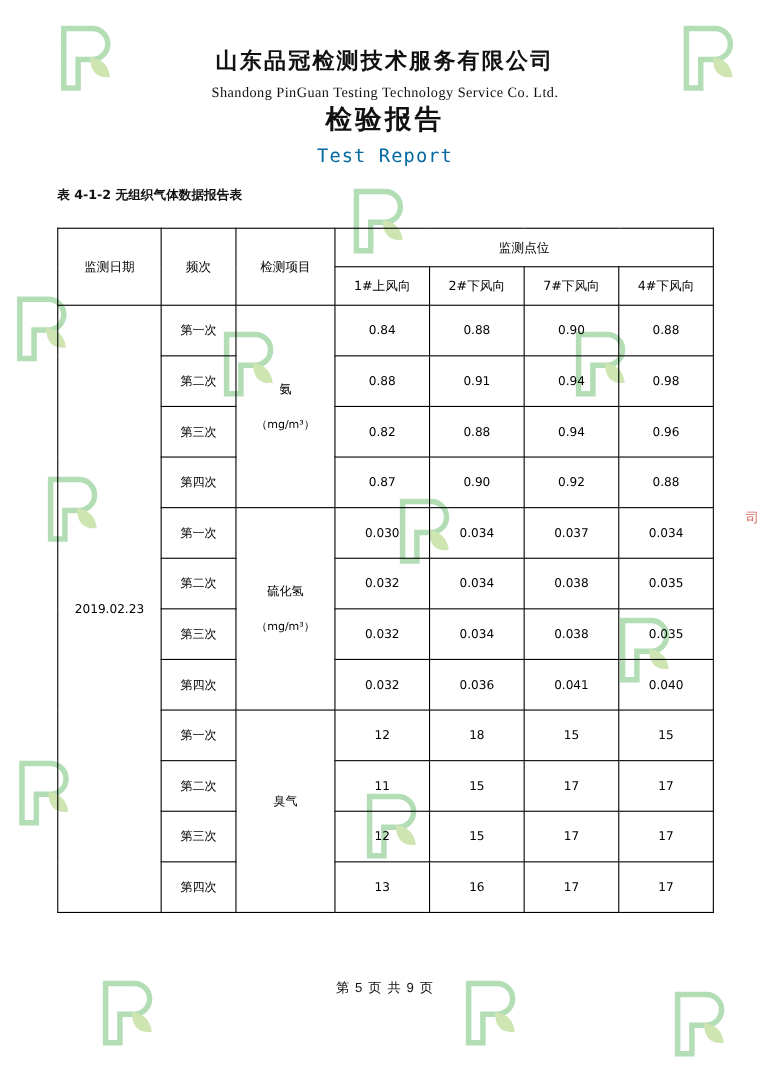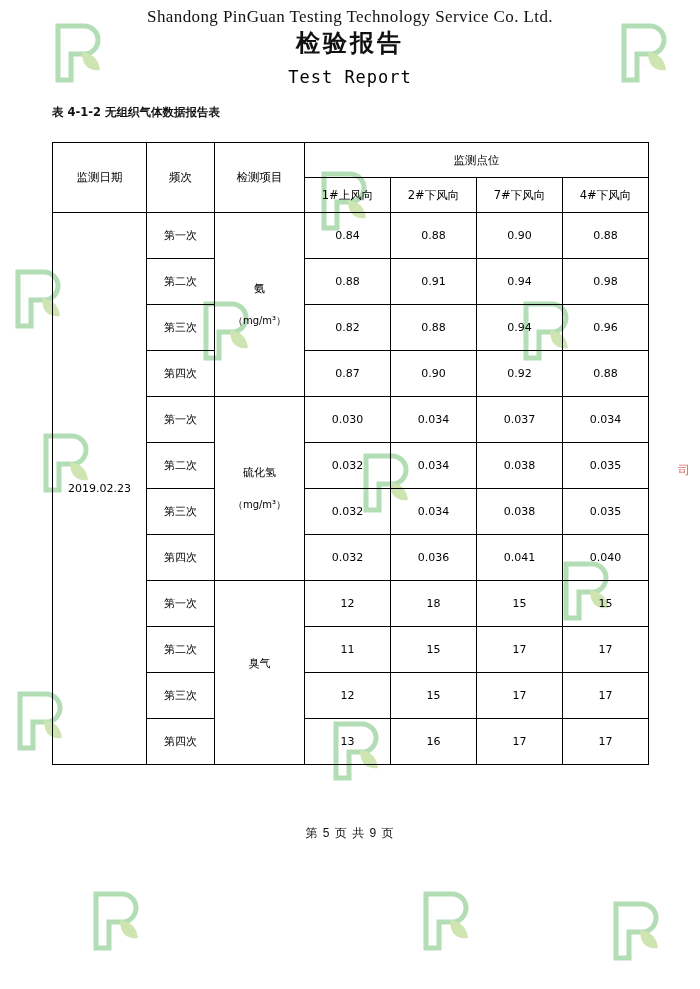--- a/index.html
+++ b/index.html
@@ -38,39 +38,39 @@
     font-family: "DejaVu Sans", sans-serif;
     font-weight: bold;
     font-size: 20px;
     letter-spacing: 2px;
     color: #111;
     margin-top: 42px;
   }
   .company-en {
     text-align: center;
     font-family: "Liberation Serif", serif;
-    font-size: 17px;
+    font-size: 13px;
     letter-spacing: 0.4px;
     color: #111;
     margin-top: 7px;
   }
   .report-title-cn {
     text-align: center;
     font-family: "DejaVu Sans", sans-serif;
     font-weight: bold;
     font-size: 24px;
     letter-spacing: 3px;
     color: #111;
   }
   .report-title-en {
     text-align: center;
     font-family: "DejaVu Sans Mono", monospace;
     font-size: 17px;
     letter-spacing: 1px;
-    color: #000000;
+    color: #0369a1;
     margin-top: 8px;
   }
 
   .table-caption {
     margin: 18px 0 22px 52px;
     font-family: "DejaVu Sans", sans-serif;
     font-size: 11.5px;
     font-weight: bold;
     color: #111;
   }
@@ -219,20 +219,21 @@
     <svg viewBox="0 0 52 62">
       <path d="M6 4 h26 a14 14 0 0 1 0 28 h-13 v26 h-13 z" fill="none" stroke="#4caf50" stroke-width="5"></path>
       <path d="M30 30 q16 2 18 18 q-18 2 -18 -18 z" fill="#8bc34a"></path>
     </svg>
   </div>
 
 <div class="stamp" style="top:455px;">司</div>
 
 <div class="page-inner">
 
+  <div class="company-cn">山东品冠检测技术服务有限公司</div>
   <div class="company-en">Shandong PinGuan Testing Technology Service Co. Ltd.</div>
 
   <div class="report-title-cn">检验报告</div>
   <div class="report-title-en">Test Report</div>
 
   <div class="table-caption">表 4-1-2 无组织气体数据报告表</div>
 
   <table class="data">
     <colgroup>
       <col style="width:94px">

